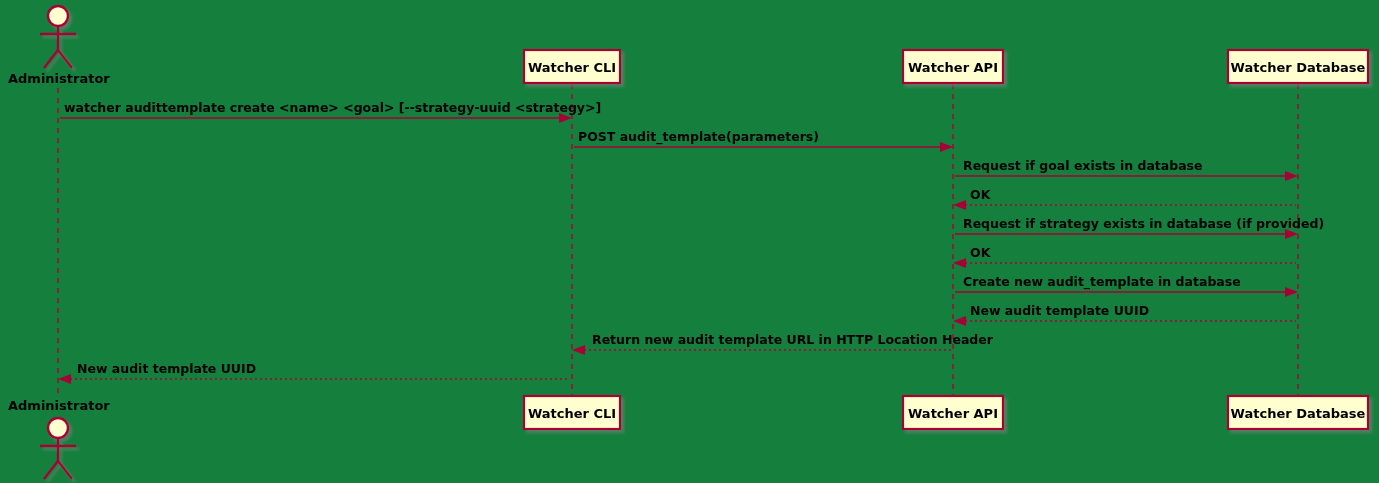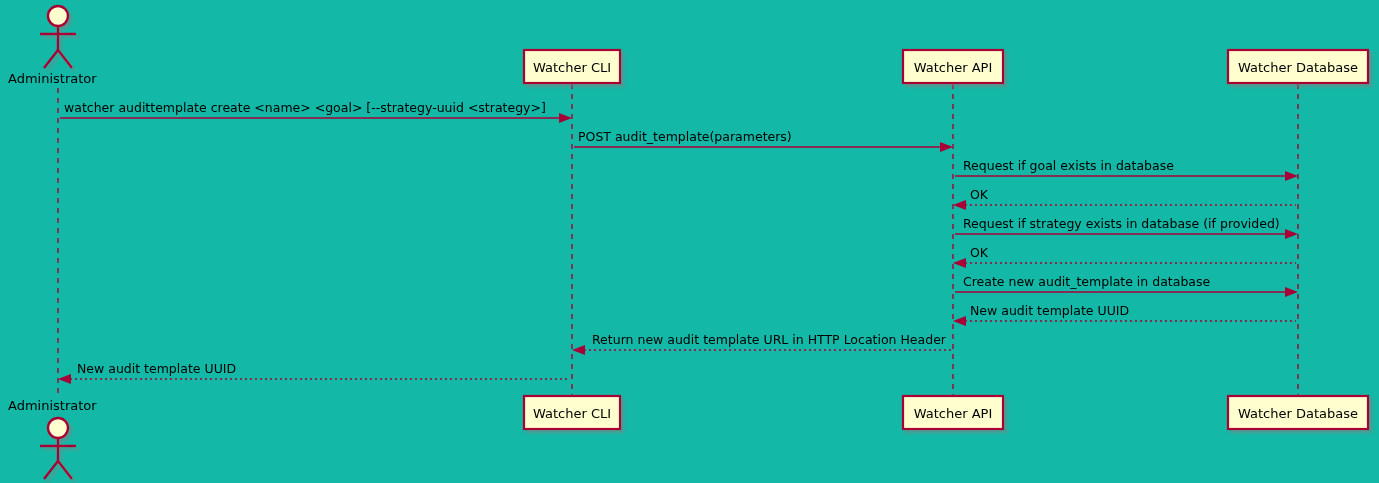--- a/index.html
+++ b/index.html
@@ -7,22 +7,23 @@
     padding: 0;
     background: #FFFFFF;
   }
   body {
     font-family: "DejaVu Sans", sans-serif;
   }
   #diagram-root {
     position: relative;
     width: 1379px;
     height: 483px;
-    background: #14b8a6;
+    background: #15803d;
     overflow: hidden;
+    font-weight: bold;
   }
   #diagram-svg {
     position: absolute;
     left: 0;
     top: 0;
     width: 1379px;
     height: 483px;
   }
   .pl-label {
     font-family: "DejaVu Sans", sans-serif;

